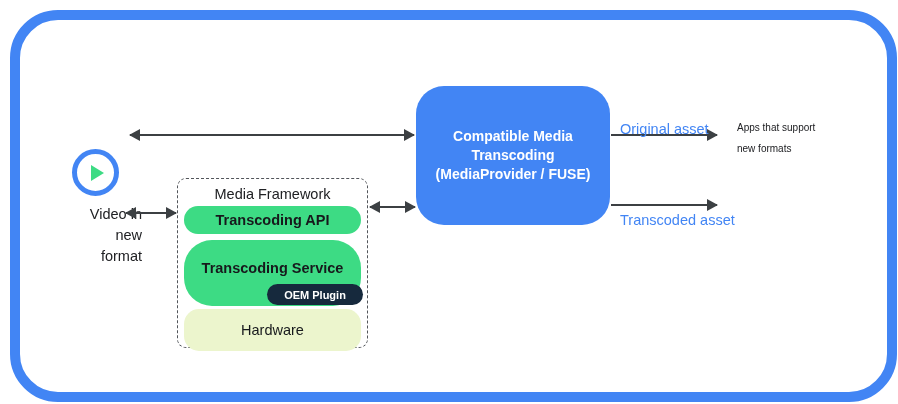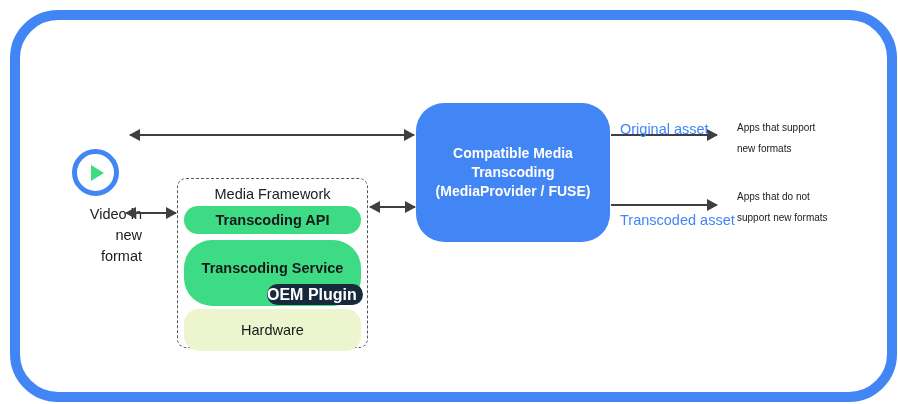--- a/index.html
+++ b/index.html
@@ -116,35 +116,35 @@
     border-radius: 28px;
     font-weight: bold;
   }
   .mf-service .label { margin-top: -10px; }
   .oem-badge {
     position: absolute;
     right: -2px; bottom: 1px;
     width: 96px; height: 21px;
     background: var(--dark-navy);
     border-radius: 11px;
-    display: flex; align-items: center; 
+    display: flex; align-items: center; justify-content: center;
     color: #ffffff;
-    font-size: 16px;
+    font-size: 11px;
     font-weight: bold;
   }
   .mf-hardware {
     top: 130px; height: 42px;
     background: var(--light-green);
     border-radius: 15px;
   }
 
   
   .transcoder-box {
     position: absolute;
-    left: 416px; top: 103px;
+    left: 416px; top: 86px;
     width: 194px; height: 139px;
     background: var(--blue);
     border-radius: 28px;
     display: flex; align-items: center; justify-content: center;
     text-align: center;
     color: #ffffff;
     font-size: 14px;
     font-weight: bold;
     line-height: 19px;
   }
@@ -201,16 +201,14 @@
 
   <div class="transcoder-box preline">Compatible Media
 Transcoding
 (MediaProvider / FUSE)</div>
 
   <div class="flow-label" style="left:620px; top:121px;">Original asset</div>
   <div class="flow-label" style="left:620px; top:212px;">Transcoded asset</div>
 
   <div class="apps-label preline" style="top:117px;">Apps that support
 new formats</div>
-  <div class="apps-label preline" style="top:186px;">Apps that do not
-support new formats</div>
 
 </div>
 
 </body></html>

